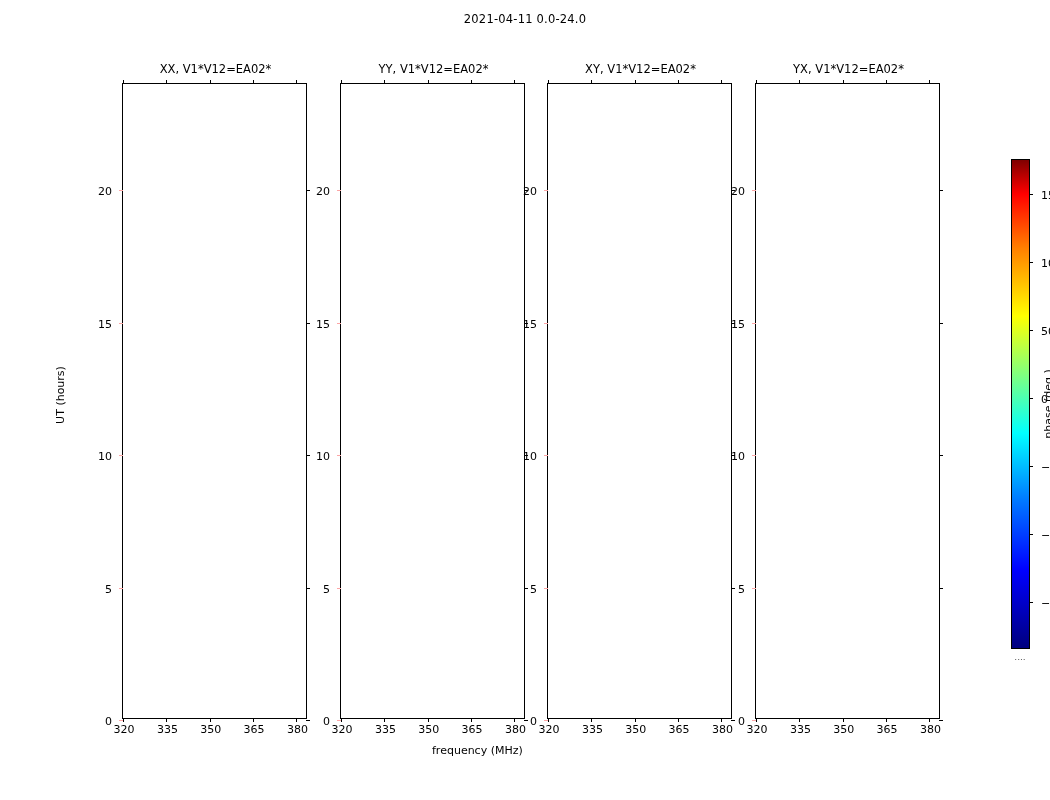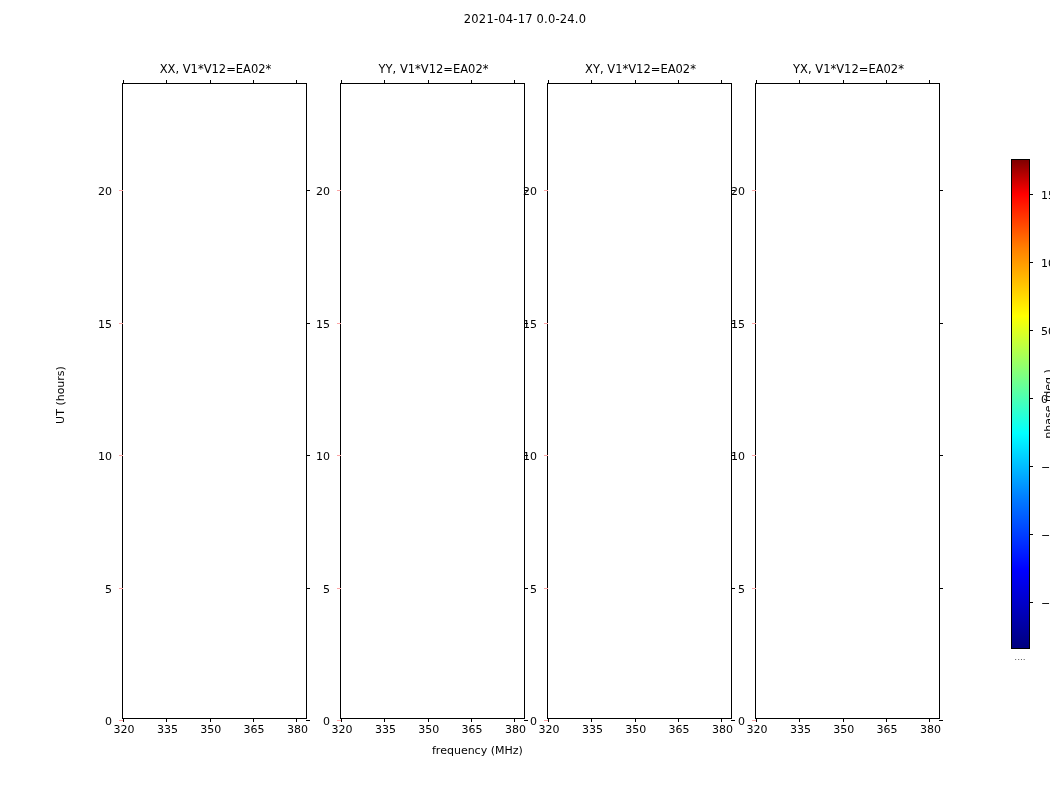--- a/index.html
+++ b/index.html
@@ -160,21 +160,21 @@
     font-size: 9px;
     color: #555555;
     white-space: nowrap;
   }
 </style>
 </head>
 <body>
 
 <div class="fig">
 
-  <div class="suptitle">2021-04-17 0.0-24.0</div>
+  <div class="suptitle">2021-04-11 0.0-24.0</div>
 
   <div class="panel" style="left:122px;">
     <div class="panel-title">XX, V1*V12=EA02*</div>
 
     <div class="ytick" style="top:636px;">
         <span class="ytick-label">0</span>
       </div>
     <div class="ytick" style="top:503.5px;">
         <span class="ytick-label">5</span>
       </div>

